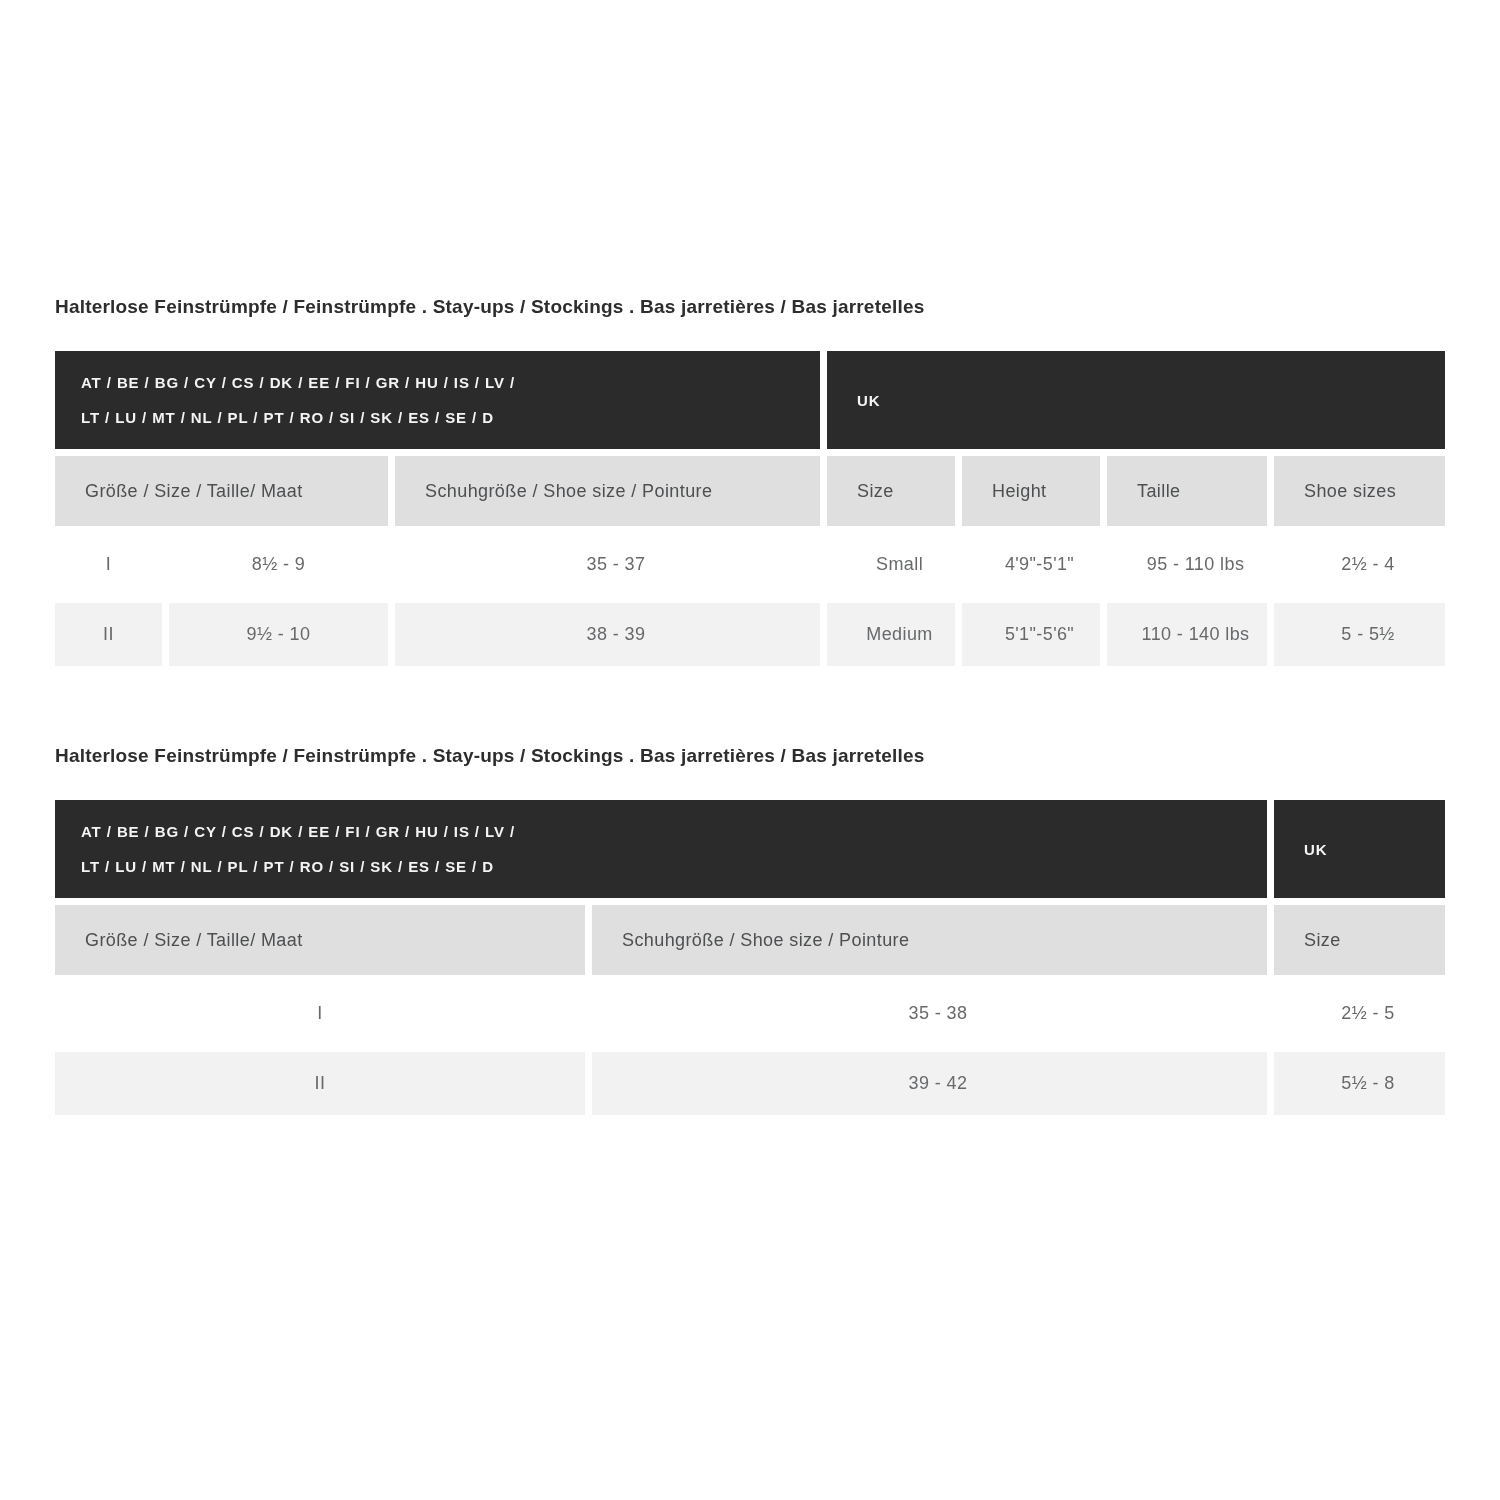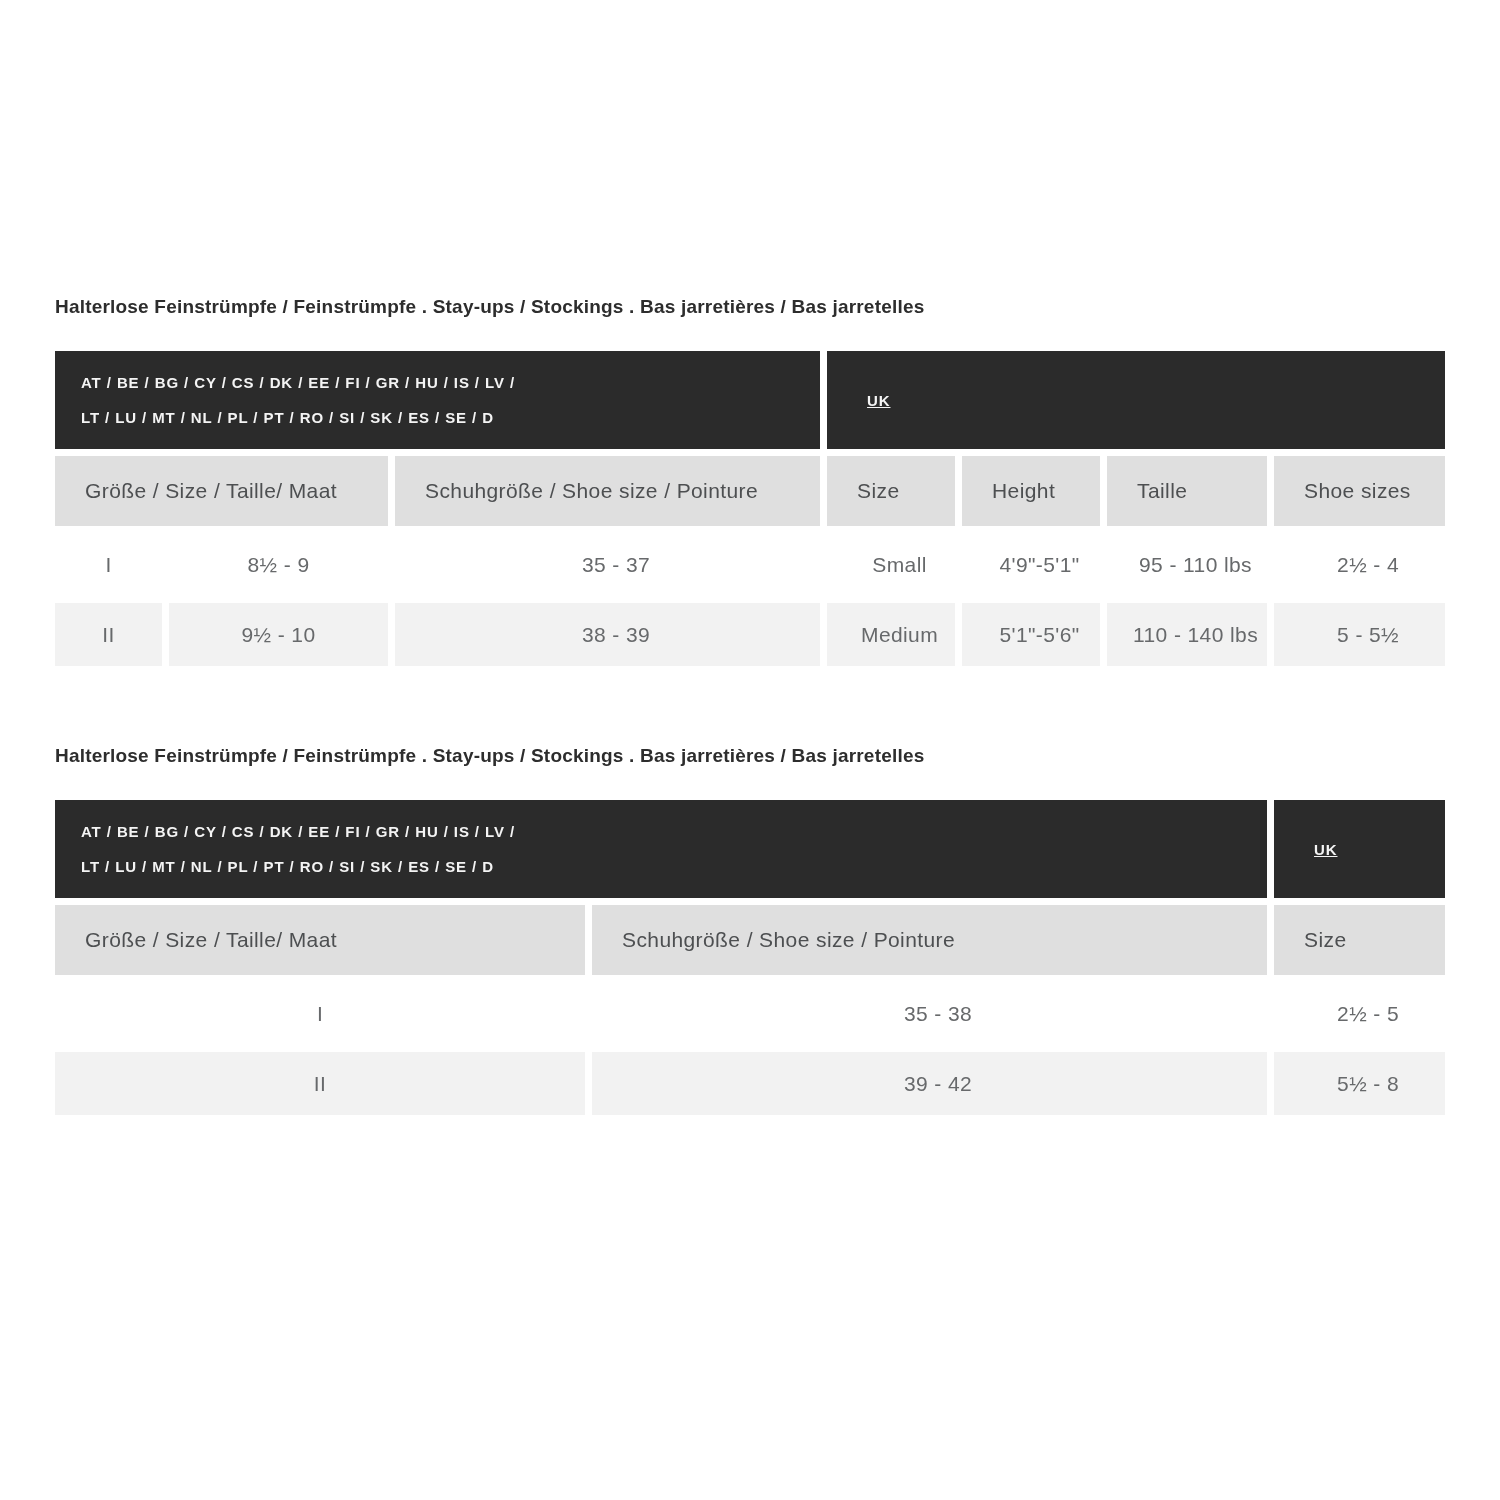--- a/index.html
+++ b/index.html
@@ -35,40 +35,39 @@
   table.size-table {
     border-collapse: separate;
     border-spacing: 7px;
     table-layout: fixed;
     width: 1404px;
     margin-top: 26px;
   }
   table.size-table td {
     box-sizing: border-box;
     vertical-align: middle;
-    font-size: 21px;
+    font-size: 18px;
     color: #67696b;
     letter-spacing: 0.4px;
     overflow: hidden;
     white-space: nowrap;
   }
   tr.dark-row {
     height: 98px;
   }
   tr.dark-row td {
     background: #2b2b2b;
     color: #f4f4f4;
     font-weight: 700;
     font-size: 15px;
     letter-spacing: 0.9px;
     padding-left: 26px;
   }
   tr.dark-row td.uk-cell {
-    padding-left: 40px;
-    text-decoration: underline;
+    padding-left: 30px;
   }
   .dark-line {
     line-height: 35px;
   }
   tr.col-header-row {
     height: 70px;
   }
   tr.col-header-row td {
     background: #dfdfdf;
     color: #4d4f51;

